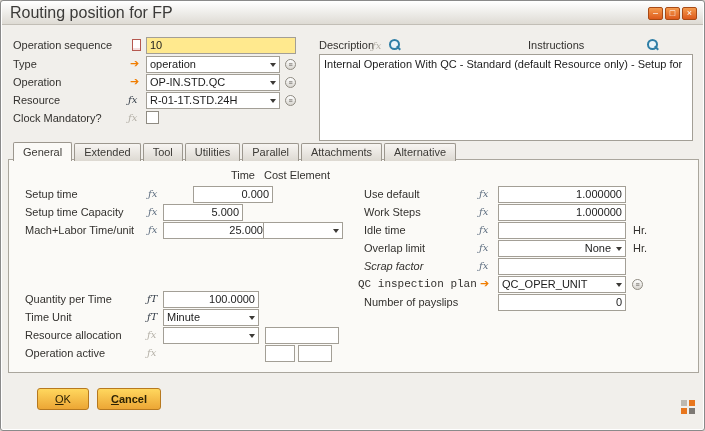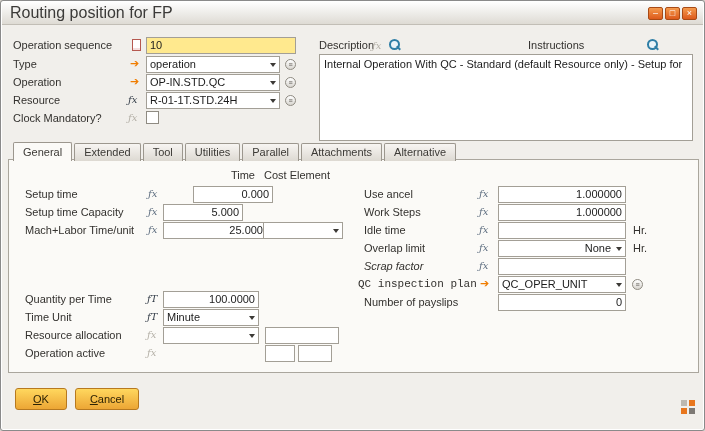--- a/index.html
+++ b/index.html
@@ -49,21 +49,21 @@
   .tab { height:18px; padding:0 9px; font-size:11px; line-height:17px; color:#3c3a36;
          background:linear-gradient(#f7f5f2,#ddd9d2); border:1px solid #9c978e; border-bottom:none;
          border-radius:2px 2px 0 0; margin-right:2px; cursor:pointer; white-space:nowrap; }
   .tab.active { height:19px; background:#fbfaf7; line-height:18px; }
   .panel { position:absolute; left:7px; top:158px; width:691px; height:214px;
            background:#fbfaf7; border:1px solid #aaa69d; z-index:1; }
   .colhdr { position:absolute; font-size:11px; color:#33312e; white-space:nowrap; }
   .unit { position:absolute; font-size:11px; color:#33312e; line-height:15px; }
   .btn { position:absolute; height:22px; background:linear-gradient(#ffd75e,#eca635);
          border:1px solid #b7791f; border-radius:3px; font-size:11px; color:#2e2304;
-         text-align:center; line-height:20px; cursor:pointer; }
+         text-align:center; line-height:20px; cursor:pointer;margin-left:22px; }
   .btn u { text-decoration:underline; }
   .grip { position:absolute; left:680px; top:399px; width:15px; height:15px; cursor:pointer; }
   .grip span { position:absolute; width:6px; height:6px; }
   .grip .g1 { left:0; top:0; background:#bcb8b0; }
   .grip .g2 { left:8px; top:0; background:#e8761d; }
   .grip .g3 { left:0; top:8px; background:#e8761d; }
   .grip .g4 { left:8px; top:8px; background:#7d7974; }
   .z { position:absolute; z-index:2; }
 </style>
 </head>
@@ -133,21 +133,21 @@
   <span class="fx z" style="left:147px;top:204px;">ƒx</span>
   <div class="inp num z" style="left:162px;top:203px;width:80px;">5.000</div>
 
   <span class="lbl z" style="left:24px;top:221px;">Mach+Labor Time/unit</span>
   <span class="fx z" style="left:147px;top:222px;">ƒx</span>
   <div class="inp num z" style="left:162px;top:221px;width:104px;padding-left:16px;">25.000</div>
   <div class="inp dd z" style="left:262px;top:221px;width:80px;">
       <span class="dd-arr"></span>
     </div>
 
-  <span class="lbl z" style="left:363px;top:185px;">Use ancel</span>
+  <span class="lbl z" style="left:363px;top:185px;">Use default</span>
   <span class="fx z" style="left:478px;top:186px;">ƒx</span>
   <div class="inp num z" style="left:497px;top:185px;width:128px;">1.000000</div>
 
   <span class="lbl z" style="left:363px;top:203px;">Work Steps</span>
   <span class="fx z" style="left:478px;top:204px;">ƒx</span>
   <div class="inp num z" style="left:497px;top:203px;width:128px;">1.000000</div>
 
   <span class="lbl z" style="left:363px;top:221px;">Idle time</span>
   <span class="fx z" style="left:478px;top:222px;">ƒx</span>
   <div class="inp num z" style="left:497px;top:221px;width:128px;"></div>
@@ -182,21 +182,21 @@
   <span class="fx fx-off z" style="left:146px;top:327px;">ƒx</span>
   <div class="inp dd z" style="left:162px;top:326px;width:96px;"><span></span><span class="dd-arr"></span></div>
   <div class="inp z" style="left:264px;top:326px;width:74px;"></div>
 
   <span class="lbl z" style="left:24px;top:344px;">Operation active</span>
   <span class="fx fx-off z" style="left:146px;top:345px;">ƒx</span>
   <div class="inp z" style="left:264px;top:344px;width:30px;"></div>
   <div class="inp z" style="left:297px;top:344px;width:34px;"></div>
 
   <div class="btn" style="left:14px;top:387px;width:52px;"><u>O</u>K</div>
-  <div class="btn" style="left:74px;top:387px;width:64px;"><u>C</u>ancel</div>
+  <div class="btn" style="left:74px;top:387px;width:64px;font-weight:bold;"><u>C</u>ancel</div>
 
   <div class="grip">
     <span class="g1"></span>
       <span class="g2"></span>
       <span class="g3"></span>
       <span class="g4"></span>
   </div>
 
 </div>
 

